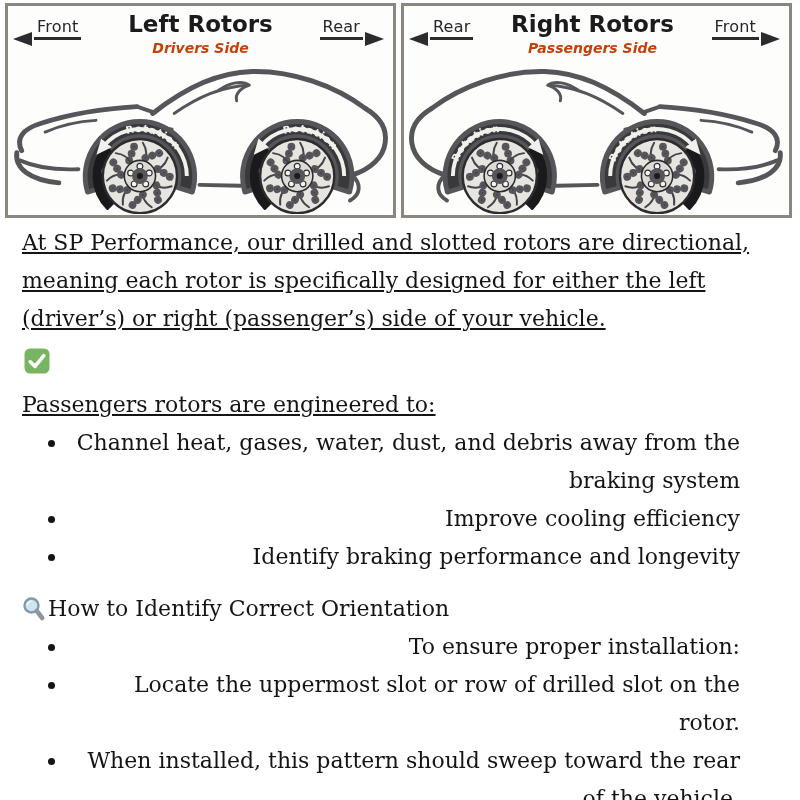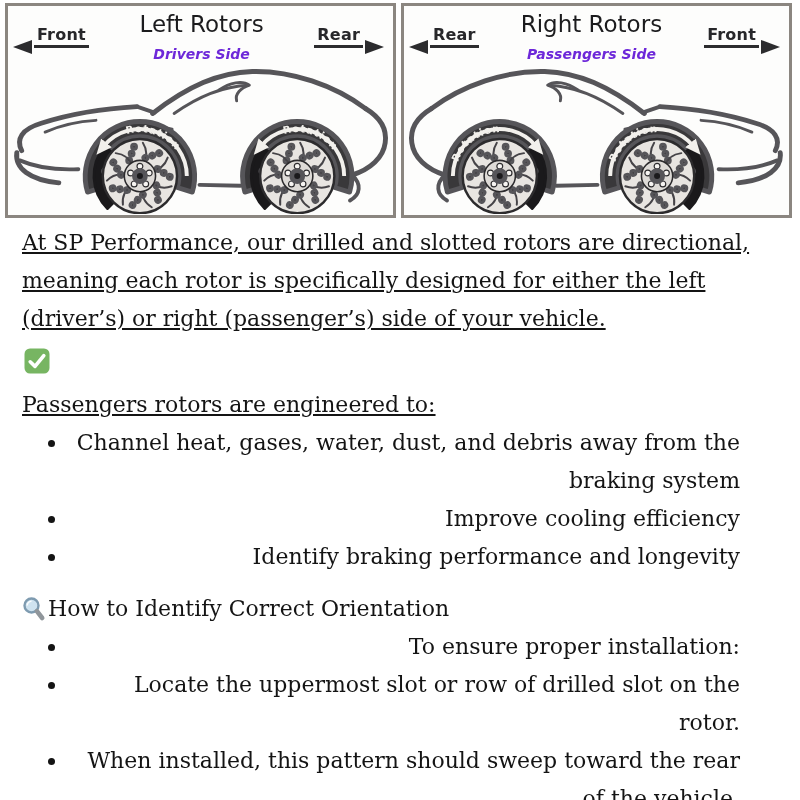--- a/index.html
+++ b/index.html
@@ -3,28 +3,28 @@
 <meta charset="utf-8">
 <style>
   * { margin:0; padding:0; box-sizing:border-box; }
   html,body { width:800px; height:800px; background:#ffffff; overflow:hidden; }
   .page { width:800px; height:800px; font-family:"DejaVu Serif","Liberation Serif",serif; color:#141414; }
 
   
   .diagram { display:flex; gap:5px; padding:3px 8px 0 5px; height:218px; }
   .panel { flex:1; border:3px solid #8b8680; position:relative; background:#fdfdfc; }
   .panel-header { position:absolute; top:6px; left:0; right:0; display:flex; justify-content:space-between; align-items:flex-start; padding:0 30px 0 26px; z-index:2; font-family:"DejaVu Sans","Liberation Sans",sans-serif; }
-  .dir { position:relative; font-weight:bold; font-size:16px; color:#27272a; border-bottom:3px solid #2c2c2e; padding:0 3px 1px 3px; margin-top:13px; letter-spacing:0.2px; }
+  .dir { position:relative; font-weight:normal; font-size:16px; color:#27272a; border-bottom:3px solid #2c2c2e; padding:0 3px 1px 3px; margin-top:5px; letter-spacing:0.2px; }
   .dir-left::before { content:""; position:absolute; left:-21px; bottom:-9px; width:0; height:0;
       border-top:7px solid transparent; border-bottom:7px solid transparent; border-right:19px solid #2c2c2e; }
   .dir-right::after { content:""; position:absolute; right:-21px; bottom:-9px; width:0; height:0;
       border-top:7px solid transparent; border-bottom:7px solid transparent; border-left:19px solid #2c2c2e; }
   .title-block { text-align:center; line-height:1.1; }
-  .panel-title { font-weight:normal; font-size:23px; color:#1b1b1d; }
-  .panel-subtitle { font-weight:bold; font-style:italic; font-size:14px; color:#6d28d9; margin-top:10px; }
+  .panel-title { font-weight:bold; font-size:23px; color:#1b1b1d; }
+  .panel-subtitle { font-weight:bold; font-style:italic; font-size:14px; color:#c2410c; margin-top:4px; }
   .car-svg { position:absolute; left:0; bottom:1px; width:100%; height:158px; }
 
   
   .content { padding:4px 34px 0 22px; font-size:22px; line-height:38px; }
   .content p { margin:0;text-decoration:underline; }
   .intro { margin-top:2px !important; }
   h2.sec { margin:10px 0 0 2px; font-size:22px; line-height:38px; font-weight:bold; display:flex; align-items:center; gap:11px; }
   h3.sec2 { margin:14px 0 0 0; font-size:22px; line-height:38px; font-weight:normal; display:flex; align-items:center; gap:2px; }
   .lead { margin-top:12px !important; }
   ul.blist { list-style:disc; padding:0 26px 0 46px; margin:0;text-align:right; }

